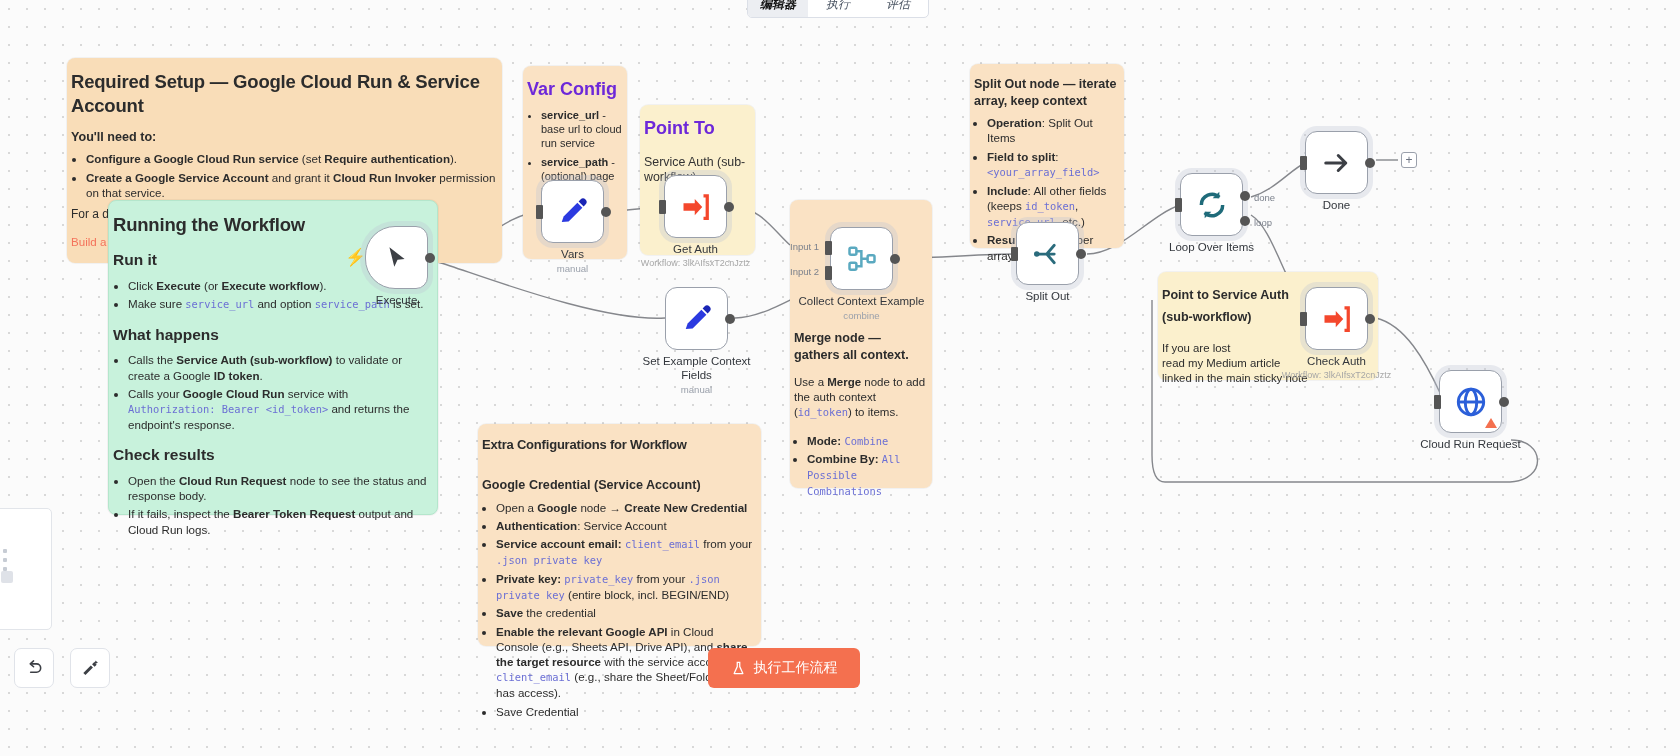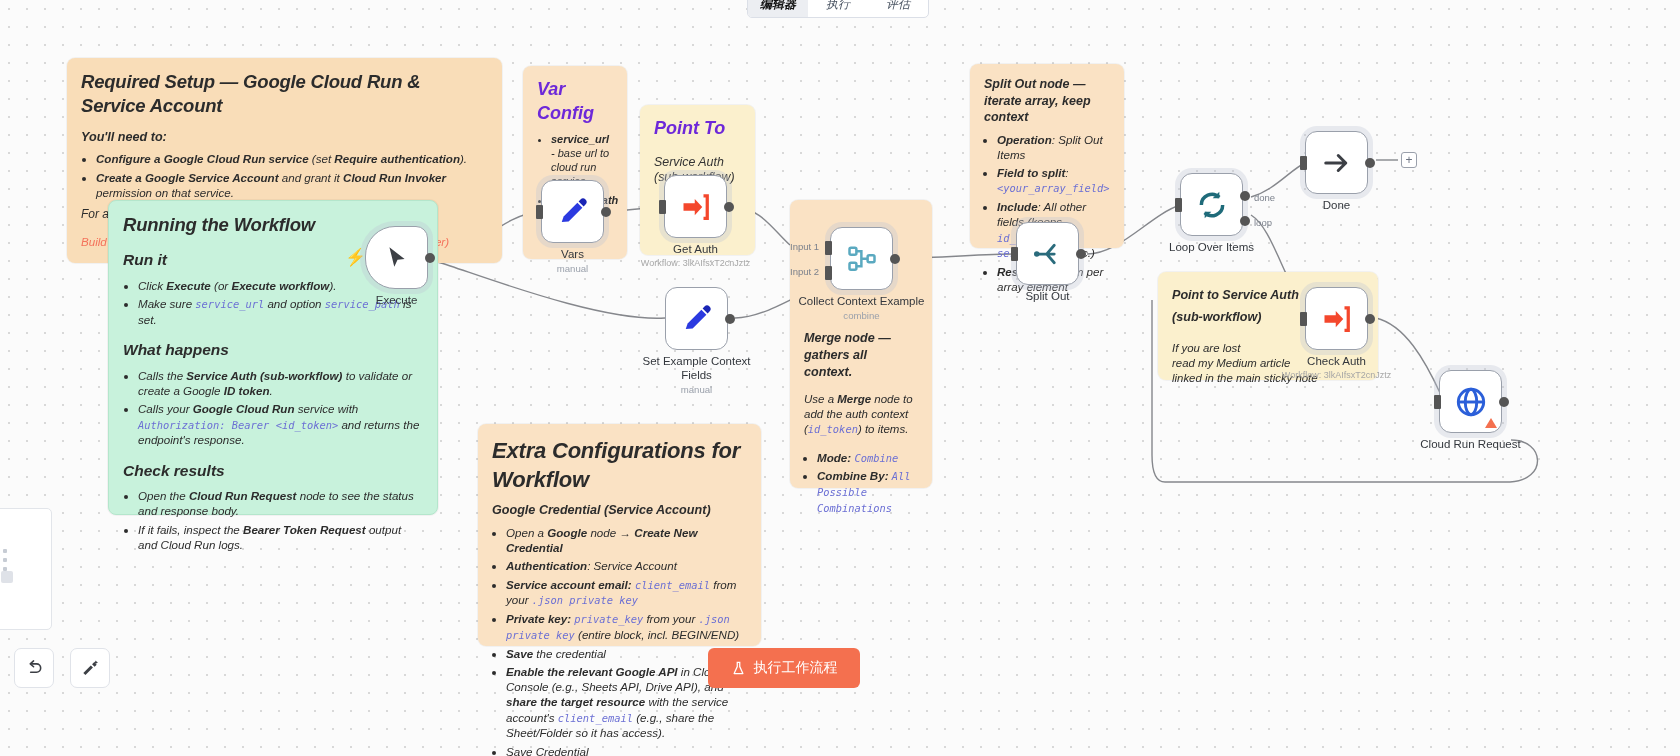--- a/index.html
+++ b/index.html
@@ -33,25 +33,24 @@
     font-size: 12px; color: #4b5563;
     padding-bottom: 6px;
     line-height: 14px;
     font-style: italic;
   }
   #tabstrip .tab.active { background: #eceef2; color: #111; font-weight: bold; }
 
   
   .note {
     border-radius: 8px;
-    padding: 12px 14px;
+    padding: 12px 4px;
     line-height: 1.32;
     color: #2c2c2c;
     box-shadow: 0 0 0 1px rgba(0,0,0,0.04);
-    font-style: italic;
   }
   .note.orange  { background: #f9ddb8; }
   .note.orange2 { background: #fae2c4; }
   .note.green   { background: #c8f2dc; border: 1px solid #b4e6cc; }
   .note.yellow  { background: #fbf0cd; }
   .note h1 { font-size: 18.5px; font-weight: bold; margin-bottom: 10px; letter-spacing: -0.2px; }
   .note h2 { font-size: 15.5px; font-weight: bold; margin: 13px 0 7px; }
   .note h3 { font-size: 12.5px; font-weight: bold; margin-bottom: 5px; }
   .note p  { font-size: 12px; margin: 7px 0; }
   .note ul { margin: 2px 0 2px 15px; }
@@ -260,21 +259,21 @@
     <div style="height:118px"></div>
     <h3 style="font-size:12.6px;line-height:1.35">Merge node — gathers all context.</h3>
     <p style="font-size:11.5px;margin-top:11px">Use a <b>Merge</b> node to add the auth context (<span class="mono">id_token</span>) to items.</p>
     <ul style="margin-top:12px;margin-left:13px">
       <li><b>Mode:</b> <span class="mono">Combine</span></li>
       <li><b>Combine By:</b> <span class="mono">All Possible Combinations</span></li>
     </ul>
   </div>
 
   <div class="note orange2 abs" id="note-extra">
-    <h1 style="font-size:22px;margin-bottom:8px">Extra Configurations for Workflow</h1>
+    <h1 style="font-size:13px;margin-bottom:24px">Extra Configurations for Workflow</h1>
     <div class="lead">Google Credential (Service Account)</div>
     <ul style="margin-left:14px">
       <li>Open a <b>Google</b> node → <b>Create New Credential</b></li>
       <li><b>Authentication</b>: Service Account</li>
       <li><b>Service account email:</b> <span class="mono">client_email</span> from your <span class="mono">.json private key</span></li>
       <li><b>Private key:</b> <span class="mono">private_key</span> from your <span class="mono">.json private key</span> (entire block, incl. BEGIN/END)</li>
       <li><b>Save</b> the credential</li>
       <li><b>Enable the relevant Google API</b> in Cloud Console (e.g., Sheets API, Drive API), and <b>share the target resource</b> with the service account's <span class="mono">client_email</span> (e.g., share the Sheet/Folder so it has access).</li>
       <li>Save Credential</li>
     </ul>

